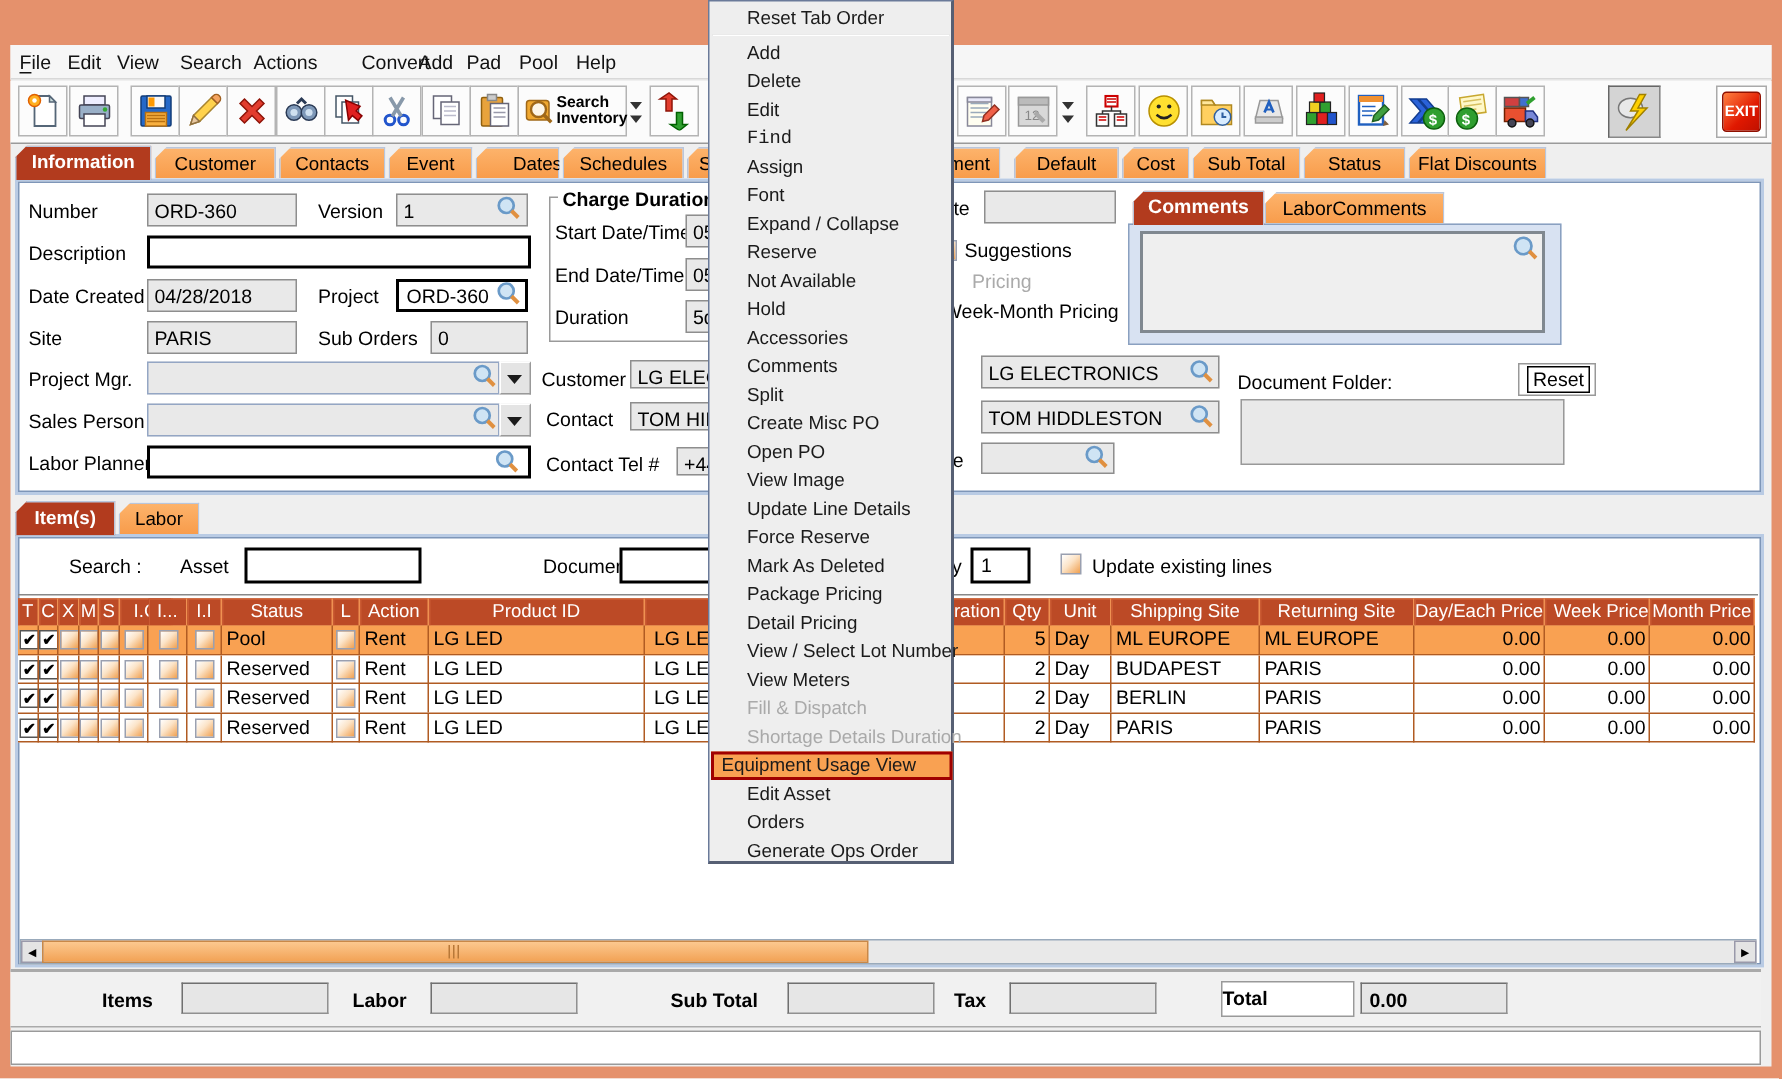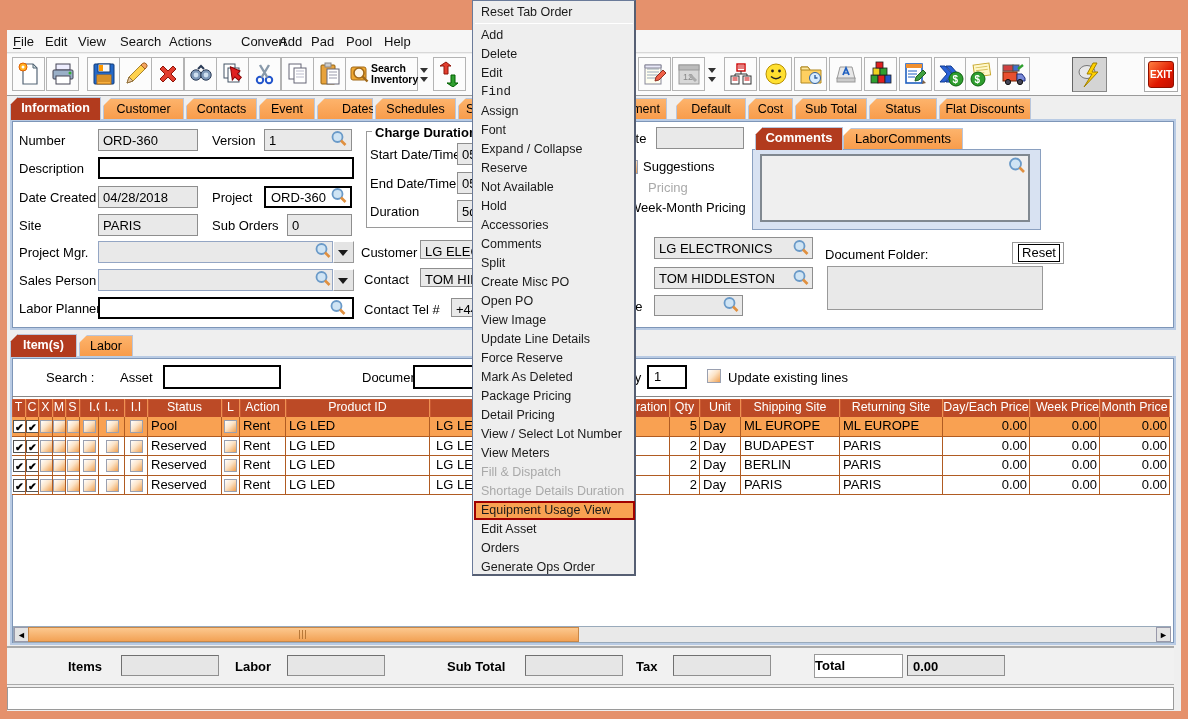--- a/index.html
+++ b/index.html
@@ -29,21 +29,21 @@
 .combo{position:absolute;width:21px;background:#e4e4e4;border:1px solid #999;border-top-color:#fff;border-left-color:#fff;}
 .combo:after{content:"";position:absolute;left:4px;top:8px;border:5px solid transparent;border-top:6px solid #1a1a1a;}
 
 .th{position:absolute;background:#bc4a26;color:#fff;font-size:12.4px;text-align:center;border-right:1px solid #ef9152;box-shadow:inset 1px 1px 0 #ca5a32;height:18px;line-height:17px;overflow:hidden;}
 .td{position:absolute;font-size:13px;color:#000;border-right:1px solid #b05b22;height:19px;line-height:18px;padding-left:3px;white-space:nowrap;overflow:hidden;}
 .cb{position:absolute;width:14px;height:14px;border:1px solid #9aa0b0;background:linear-gradient(135deg,#ffffff 0%,#fce4c8 45%,#f0a050 100%);}
 .cbc{position:absolute;width:13px;height:13px;border:1px solid #555;background:#fff;color:#000;font-size:10.5px;line-height:12px;text-align:center;font-weight:bold;}
 .cbt{position:absolute;width:13px;height:13px;border:1px solid #9aa0b0;background:linear-gradient(135deg,#ffffff 0%,#fce4c8 45%,#f0a050 100%);}
 
 #popup{position:absolute;left:472px;top:0;width:164px;height:576px;background:#eeeeee;border:1px solid #6a7a99;border-right:2px solid #565f73;border-bottom:2px solid #565f73;z-index:50;}
-.pi{position:absolute;left:1px;width:174px;height:19px;font-size:12.5px;color:#1a1a1a;padding-left:7px;line-height:18px;white-space:nowrap;}
+.pi{position:absolute;left:1px;width:174px;height:19px;font-size:12.5px;color:#1a1a1a;padding-left:24px;line-height:18px;white-space:nowrap;}
 .pid{color:#a9a9a9;}
 .pisel{background:#f9a152;border:2px solid #a00000;line-height:15px;width:161px;padding-left:5px;}
 .sep{position:absolute;left:2px;width:158px;height:1px;background:#bbb;border-bottom:1px solid #fff;}
 .bold{font-weight:bold;}
 .fldtot{width:98px;height:21px;background:#e6e6e6;border:1px solid #909090;border-top-color:#707070;border-left-color:#707070;font-size:13px;}
 </style></head>
 <body>
 <div id="win">
  <div id="content"></div>
  <div id="menubar">

